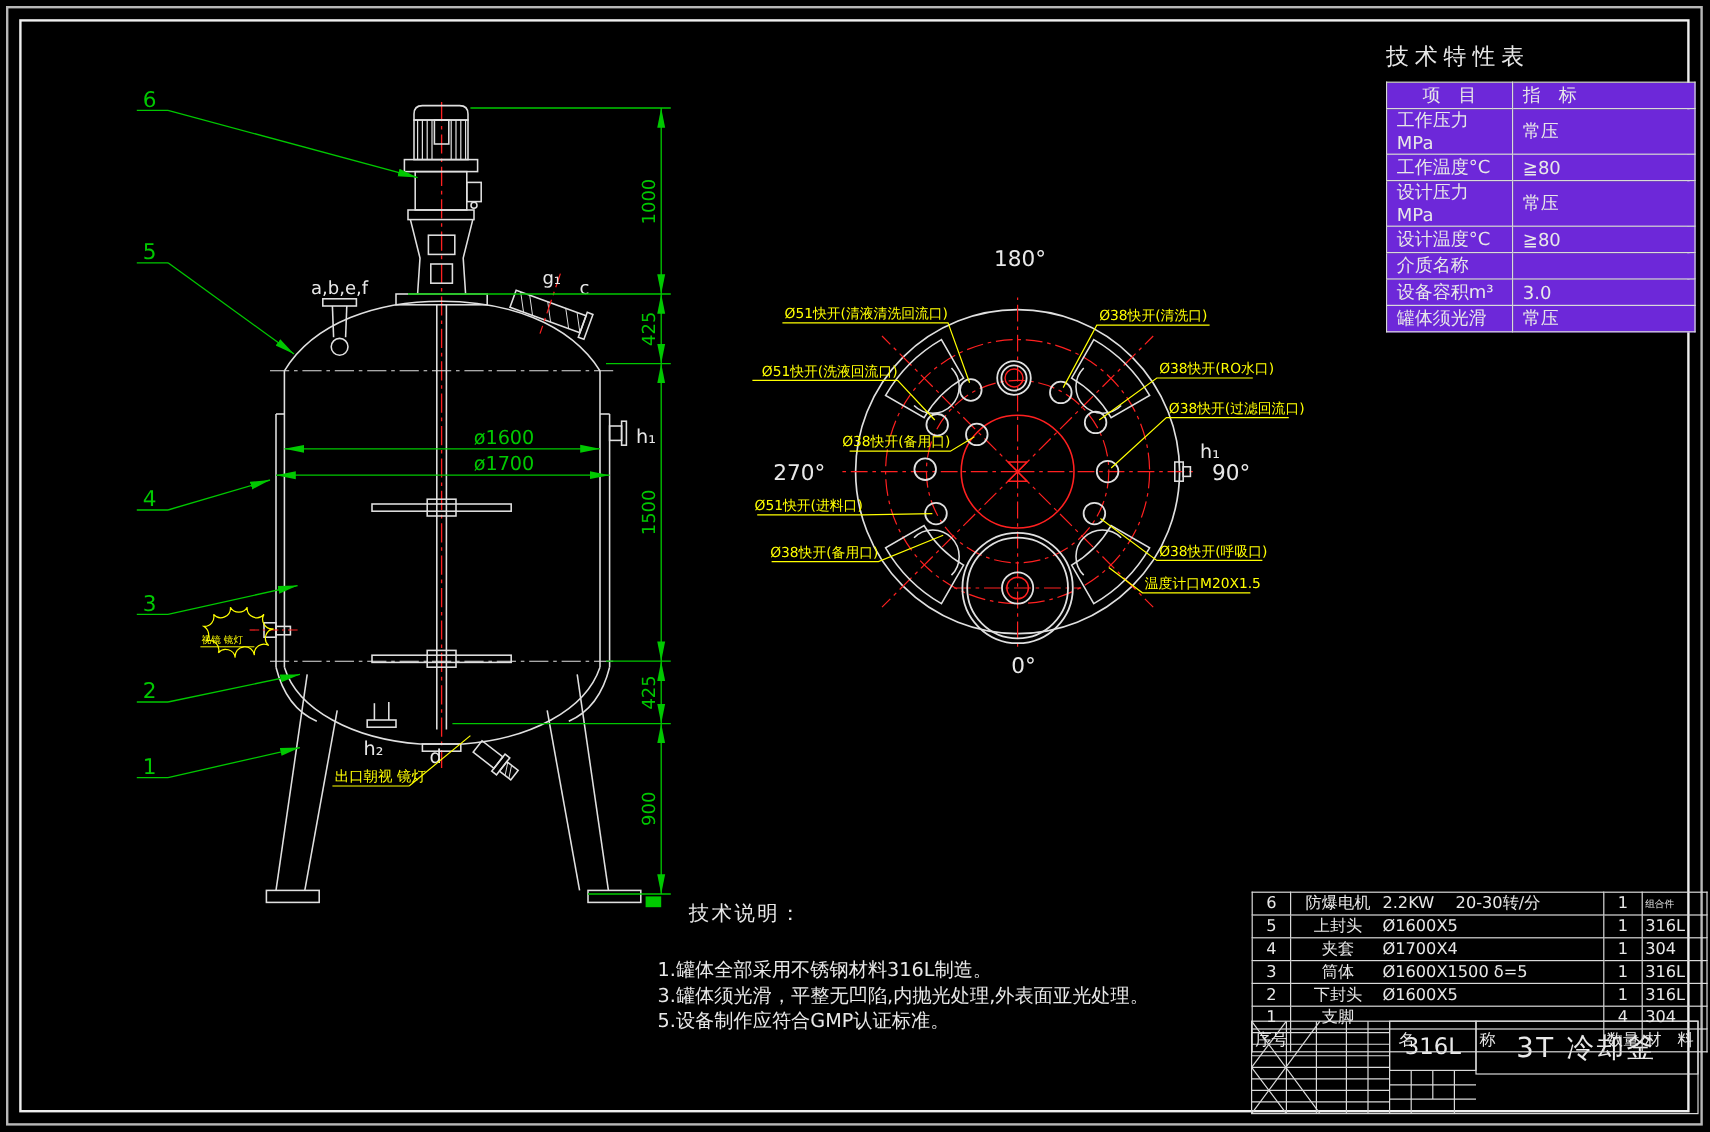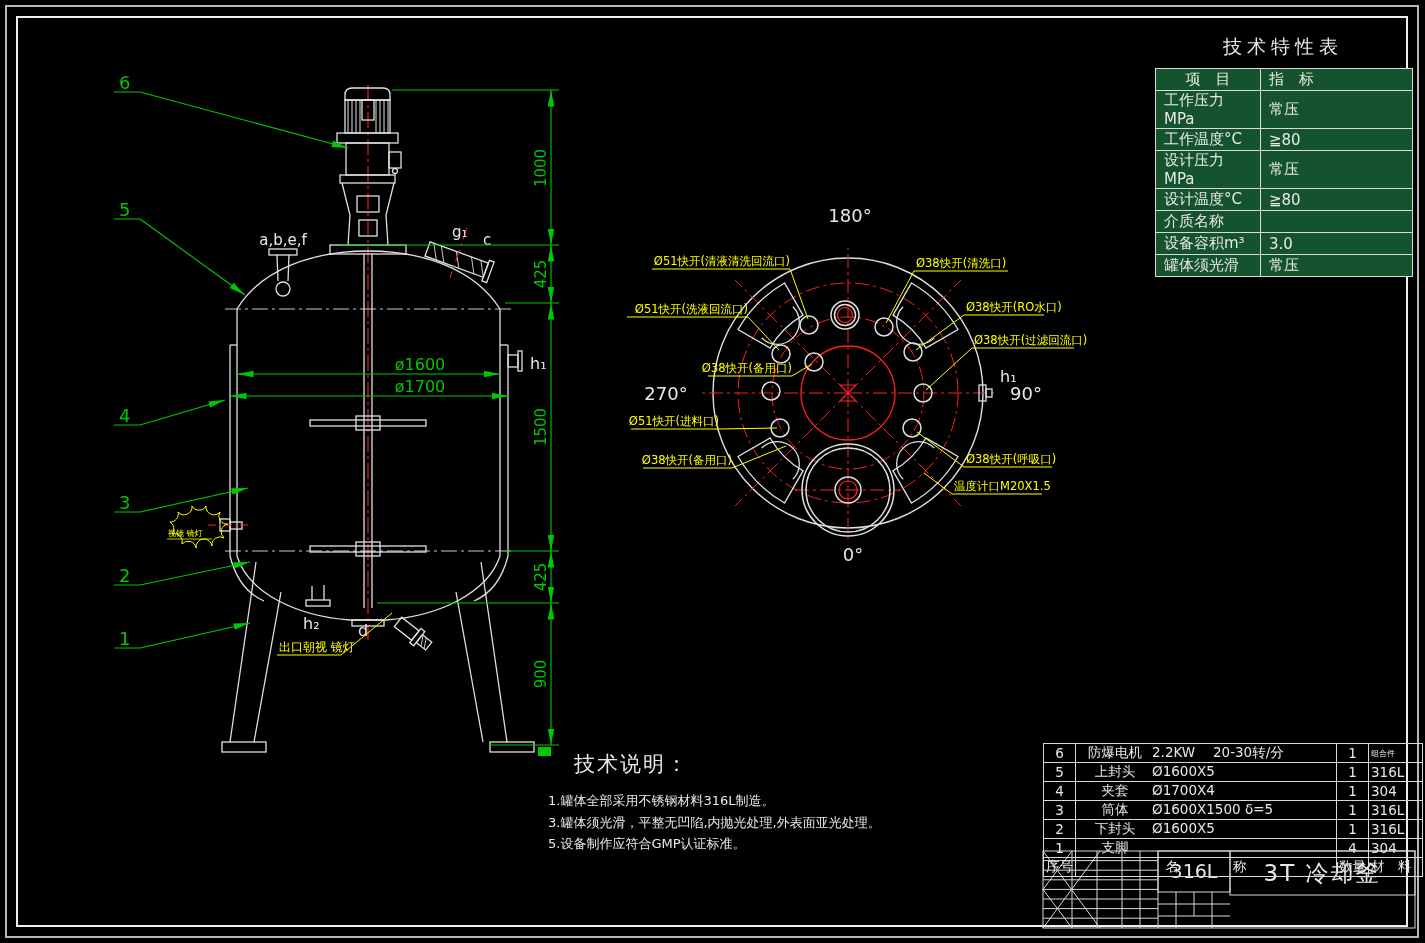--- a/index.html
+++ b/index.html
@@ -1,41 +1,41 @@
 <!DOCTYPE html>
 <html><head>
 <meta charset="utf-8">
 <style>
   html,body{margin:0;padding:0;background:#000;}
   body{width:1425px;height:943px;position:relative;overflow:hidden;
        font-family:"DejaVu Sans",sans-serif;-webkit-font-smoothing:none;}
   #stage{position:absolute;inset:0;}
   svg{position:absolute;left:0;top:0;}
   
-  .spec-title{position:absolute;left:1155px;top:34px;width:256px;text-align:center;
+  .spec-title{position:absolute;left:1155px;top:34px;width:256px;
     color:#e8e8e8;font-size:19px;letter-spacing:5px;}
   table.spec{position:absolute;left:1155px;top:68px;border-collapse:collapse;
     color:#e8e8e8;font-size:15px;}
-  table.spec td{border:1px solid #d9d9d9;height:21px;padding:0 8px;background:#14532d;}
+  table.spec td{border:1px solid #d9d9d9;height:21px;padding:0 8px;background:#6d28d9;}
   table.spec td.c1{width:88px;text-align:left;}
   table.spec td.c2{width:135px;text-align:left;}
   
   table.parts{position:absolute;left:1043px;top:743px;border-collapse:collapse;
     color:#e8e8e8;font-size:13.5px;table-layout:fixed;}
   table.parts td{border:1px solid #d9d9d9;height:13.5px;padding:0 2px;overflow:hidden;white-space:nowrap;}
   td.pseq{width:25px;text-align:center;}
   td.pname{width:256px;}
   td.pqty{width:26px;text-align:center;}
   td.pmat{width:49px;}
   .pn{display:inline-block;width:74px;text-align:center;}
   .tiny{font-size:8px;}
   
   .notes{position:absolute;left:548px;top:750px;color:#e8e8e8;}
-  .notes .nt{font-size:21px;margin:0 0 12px 26px;letter-spacing:2px;}
-  .notes .ni{font-size:13px;line-height:21.5px;}
+  .notes .nt{font-size:17px;margin:0 0 24px 26px;letter-spacing:2px;}
+  .notes .ni{font-size:16px;line-height:21.5px;}
 </style>
 </head>
 <body>
 
 <div id="stage">
 
 <svg width="1425" height="943" viewBox="0 0 1425 943">
   <defs>
     <marker id="ga" orient="auto-start-reverse" markerWidth="16" markerHeight="8" refX="15" refY="4">
       <path d="M0,1 L15,4 L0,7 Z" fill="#00c800"></path>

